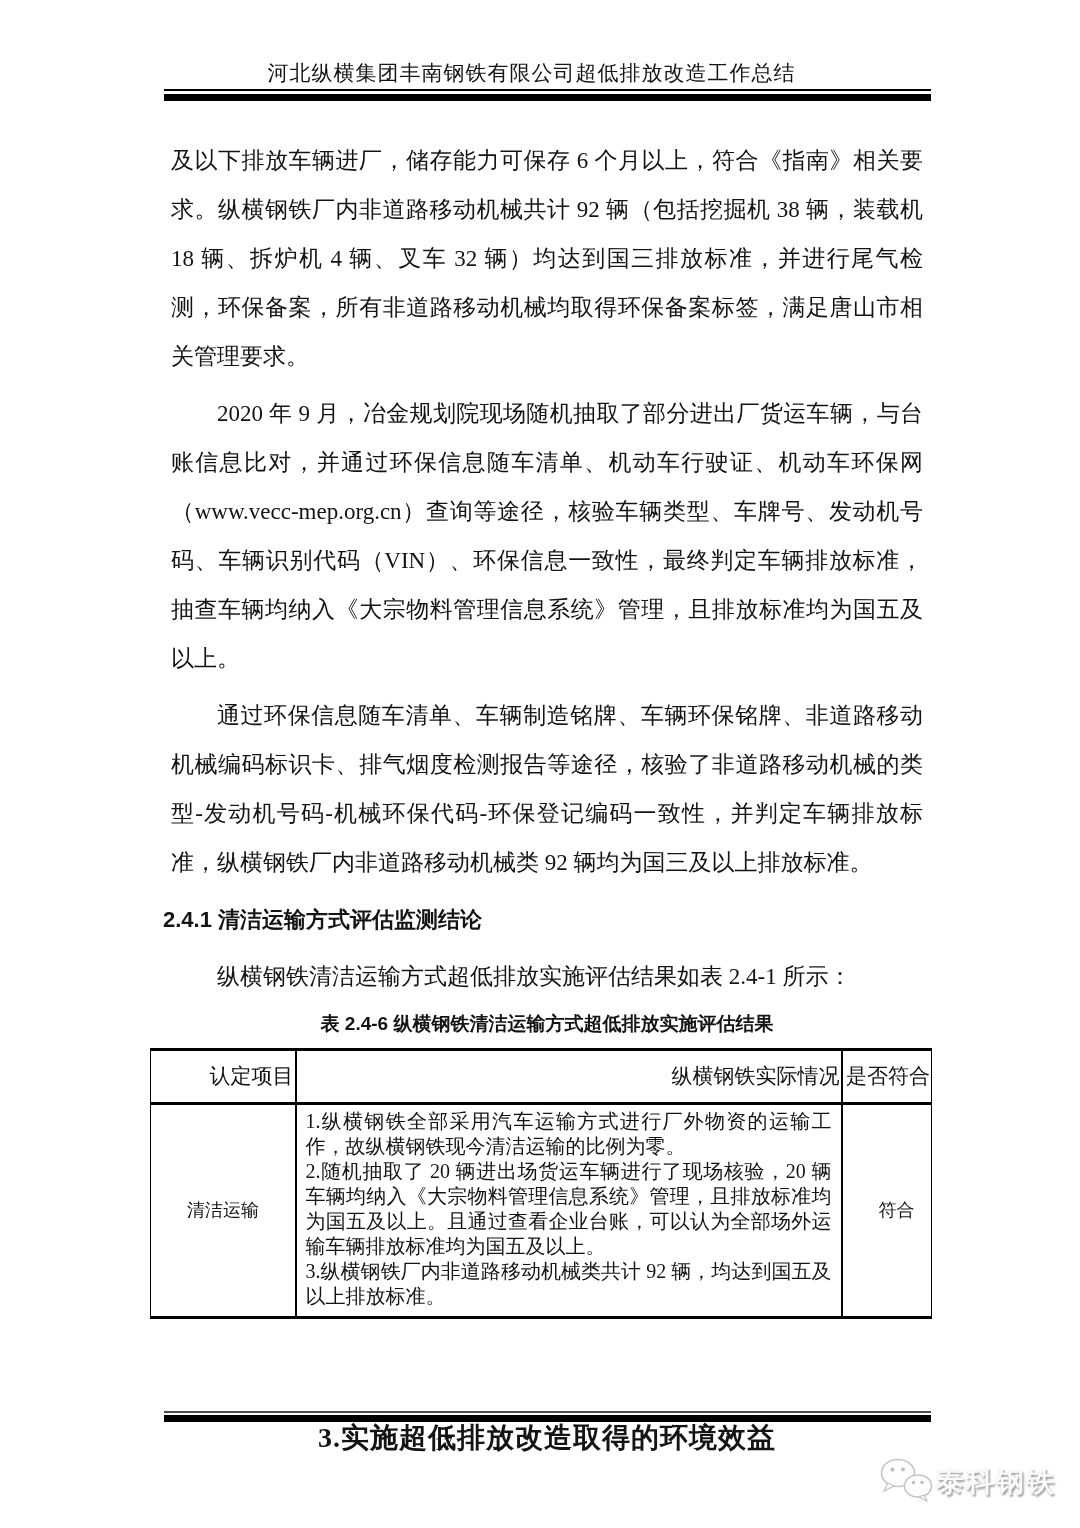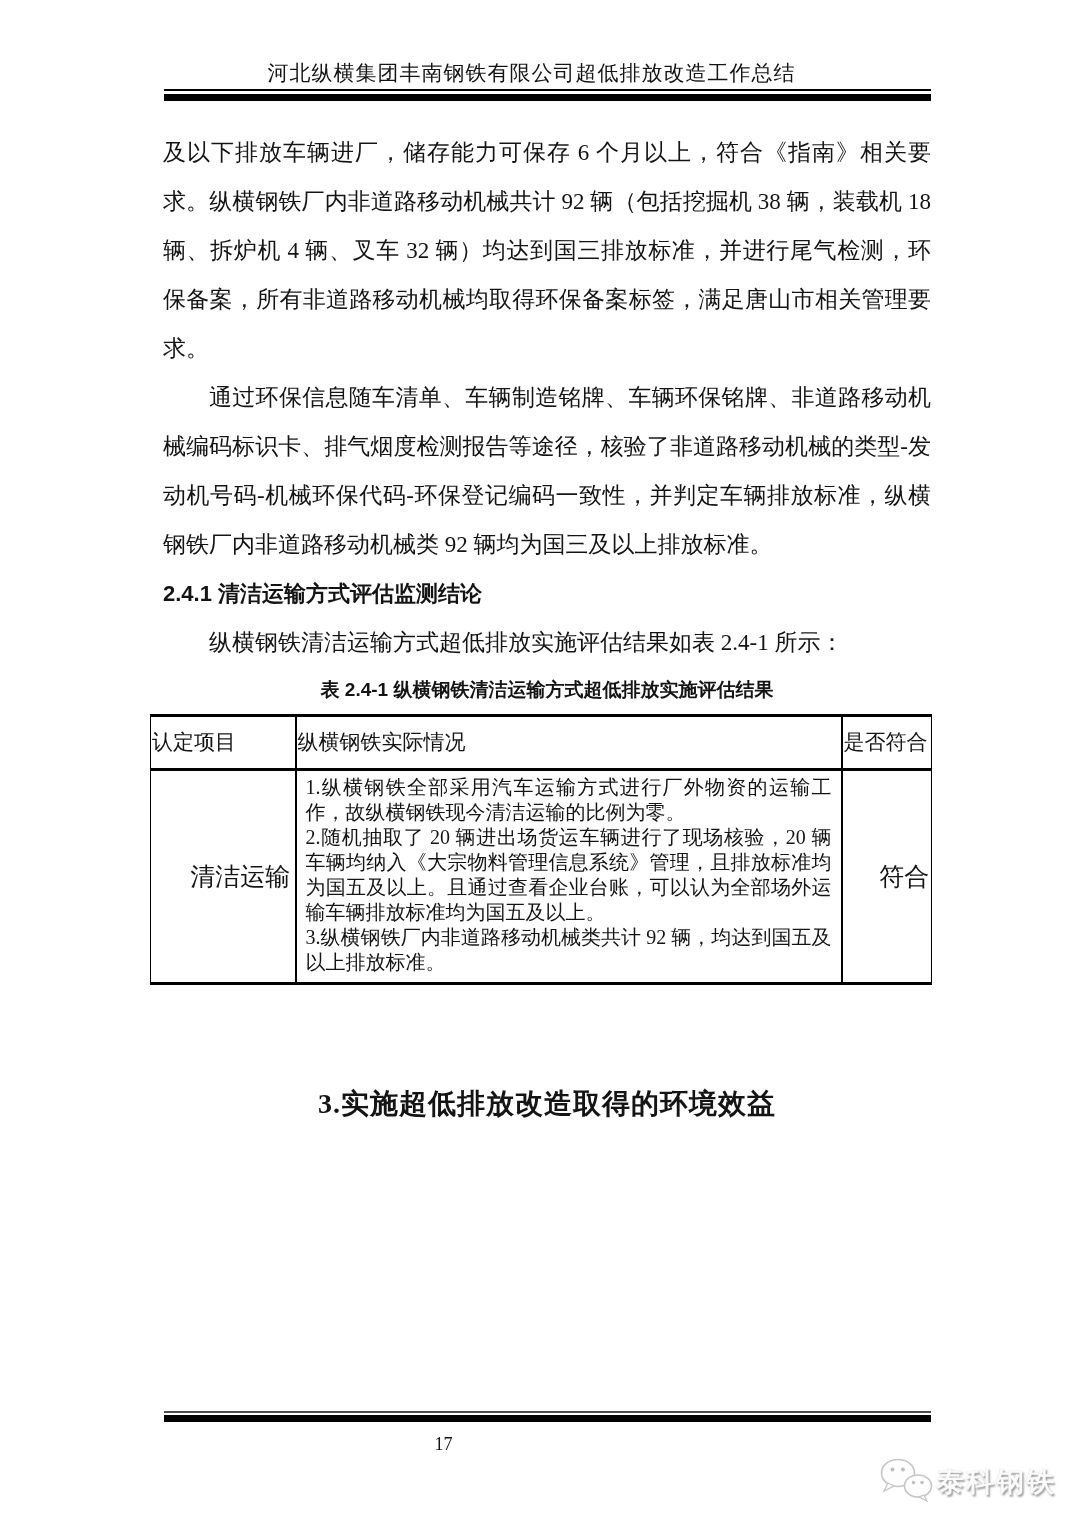--- a/index.html
+++ b/index.html
@@ -23,21 +23,21 @@
   .hdr-rule { top: 89px; left: 164px; width: 767px; }
   .hdr-rule .thin  { height: 2px; background: #000; margin-bottom: 3px; }
   .hdr-rule .thick { height: 7px; background: #000; }
 
   
   .content {
     top: 128px; left: 163px; width: 768px;
     font-size: 23px; line-height: 49px;
     text-align: justify; text-justify: inter-character;
   }
-  .content p { margin: 0; }
+  .content p { margin: 8px; }
   .para-indent { text-indent: 2em; }
 
   .section-heading {
     font-family: "Liberation Sans", "DejaVu Sans", sans-serif;
     font-weight: bold;
     font-size: 22px; line-height: 49px;
     margin: 0; text-align: left;
   }
 
   .table-caption {
@@ -58,30 +58,30 @@
     border: 2px solid #000;
   }
   table.assessment tr > *:first-child { border-left: 1px solid #000; }
   table.assessment tr > *:last-child  { border-right: 1px solid #000; }
   table.assessment thead th {
     border-top: 3px solid #000;
     border-bottom: 3px solid #000;
     font-weight: normal;
     font-size: 21px;
     height: 42px;
-    text-align: left;
+    text-align: right;
     vertical-align: middle;
   }
   table.assessment tbody td { border-bottom: 3px solid #000; }
   .col-item   { width: 145px; }
   .col-detail { width: 546px; }
   .col-result { width: 90px;  }
   td.cell-item, td.cell-result {
-    text-align: center; vertical-align: middle;
-    font-size: 25px;
+    vertical-align: middle;
+    font-size: 18px;
     padding-left: 36px;
   }
   td.cell-details {
     font-size: 20px; line-height: 25px;
     padding: 4px 9px 7px 9px;
     vertical-align: top;
     text-align: justify; text-justify: inter-character;
   }
   td.cell-details .detail-item { margin: 0; }
 
@@ -123,27 +123,28 @@
 <div>
 
   <div class="abs hdr-title">河北纵横集团丰南钢铁有限公司超低排放改造工作总结</div>
   <div class="abs hdr-rule">
     <div class="thin"></div>
     <div class="thick"></div>
   </div>
 
   <div class="abs content">
     <p>及以下排放车辆进厂，储存能力可保存 6 个月以上，符合《指南》相关要求。纵横钢铁厂内非道路移动机械共计 92 辆（包括挖掘机 38 辆，装载机 18 辆、拆炉机 4 辆、叉车 32 辆）均达到国三排放标准，并进行尾气检测，环保备案，所有非道路移动机械均取得环保备案标签，满足唐山市相关管理要求。</p>
+    <p class="para-indent">2020 年 9 月，冶金规划院现场随机抽取了部分进出厂货运车辆，与台账信息比对，并通过环保信息随车清单、机动车行驶证、机动车环保网（www.vecc-mep.org.cn）查询等途径，核验车辆类型、车牌号、发动机号码、车辆识别代码（VIN）、环保信息一致性，最终判定车辆排放标准，抽查车辆均纳入《大宗物料管理信息系统》管理，且排放标准均为国五及以上。</p>
     <p class="para-indent">通过环保信息随车清单、车辆制造铭牌、车辆环保铭牌、非道路移动机械编码标识卡、排气烟度检测报告等途径，核验了非道路移动机械的类型-发动机号码-机械环保代码-环保登记编码一致性，并判定车辆排放标准，纵横钢铁厂内非道路移动机械类 92 辆均为国三及以上排放标准。</p>
 
     <h3 class="section-heading">2.4.1 清洁运输方式评估监测结论</h3>
 
     <p class="para-indent">纵横钢铁清洁运输方式超低排放实施评估结果如表 2.4-1 所示：</p>
 
-    <div class="table-caption">表 2.4-1  纵横钢铁清洁运输方式超低排放实施评估结果</div>
+    <div class="table-caption">表 2.4-6  纵横钢铁清洁运输方式超低排放实施评估结果</div>
 
     <table class="assessment">
       <colgroup>
         <col class="col-item">
           <col class="col-detail">
           <col class="col-result">
       </colgroup>
       <thead>
         <tr>
           <th>认定项目</th>

